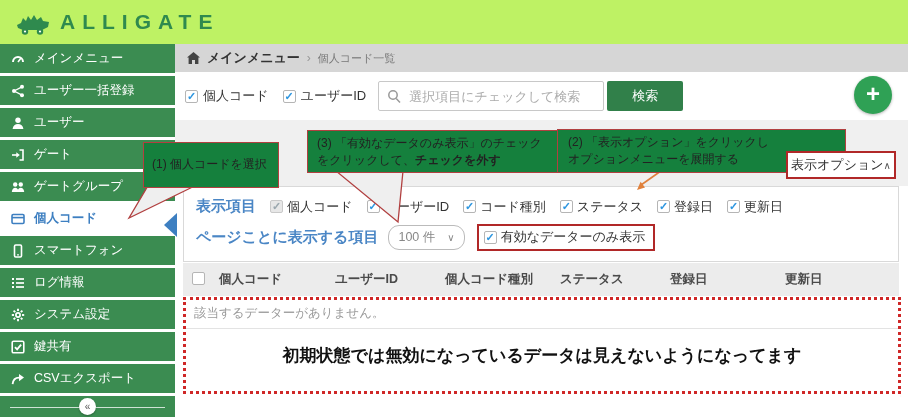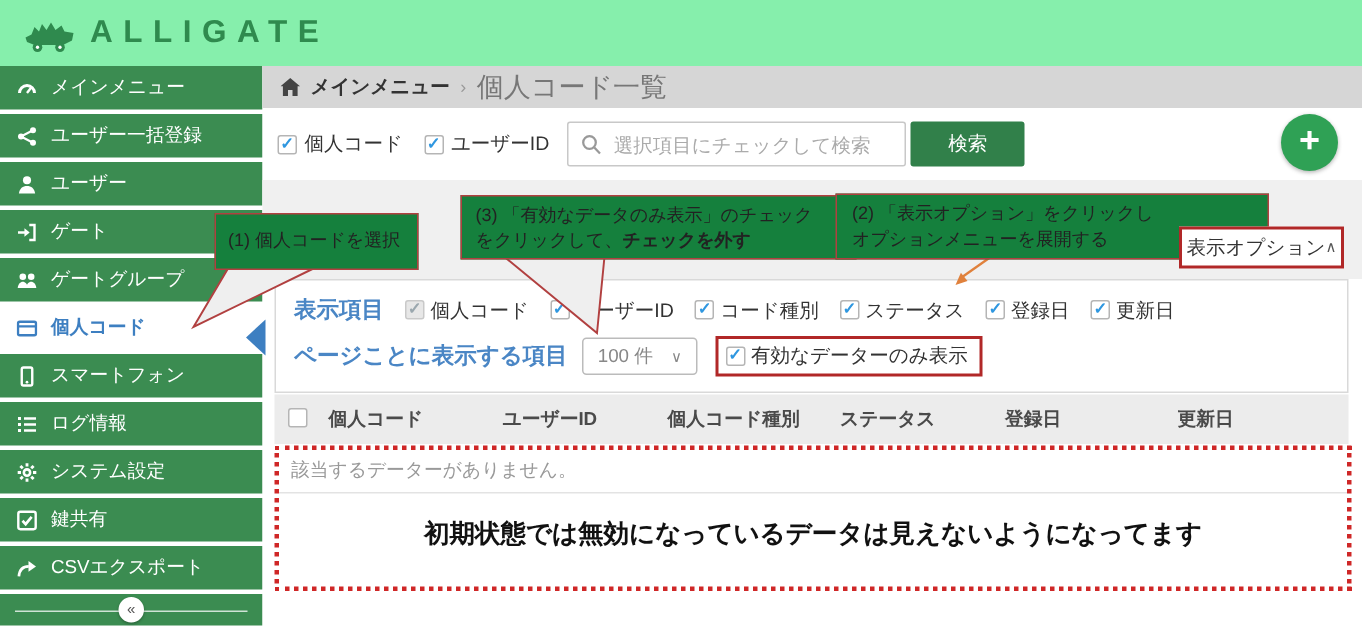--- a/index.html
+++ b/index.html
@@ -1,21 +1,21 @@
 <!DOCTYPE html>
 <html><head>
 <meta charset="utf-8">
 <style>
   html,body{margin:0;padding:0;background:#fff;}
   .canvas{position:relative;width:908px;height:419px;overflow:hidden;background:#fff;
           font-family:"Liberation Sans",sans-serif;color:#333;}
   svg{display:block}
 
   
-  .topbar{position:absolute;top:0;left:0;width:908px;height:44px;background:#86efac;
+  .topbar{position:absolute;top:0;left:0;width:908px;height:44px;background:#bef264;
           display:flex;align-items:center;justify-content:space-between;padding:0 14px;box-sizing:border-box;}
   .logo{display:flex;align-items:center;gap:8px;}
   .logo-text{font-size:21px;font-weight:bold;letter-spacing:7px;color:#2f8a4e;}
   .usermenu{display:flex;align-items:center;gap:9px;cursor:pointer;margin-right:4px;}
   .avatar{width:33px;height:33px;border:1.5px solid #666;border-radius:50%;background:#fff;
           display:flex;align-items:center;justify-content:center;box-sizing:border-box;}
   .username{font-size:13px;color:#222;}
   .dcaret{font-size:9px;color:#222;}
 
   
@@ -30,21 +30,21 @@
   .collapse .knob{position:relative;width:17px;height:17px;border-radius:50%;background:#fff;color:#555;
                   display:flex;align-items:center;justify-content:center;font-size:10px;box-shadow:0 1px 2px rgba(0,0,0,.3);}
   .tri{position:absolute;left:164px;top:213px;width:0;height:0;z-index:6;
        border-top:12px solid transparent;border-bottom:12px solid transparent;border-right:13px solid #3d7fc1;}
 
   
   .main{position:absolute;top:44px;left:175px;right:0;bottom:0;background:#fff;}
   .breadcrumb{height:28px;background:#d6d6d6;display:flex;align-items:center;gap:7px;padding:0 12px;font-size:13px;}
   .bc-home{font-weight:bold;color:#333;}
   .bc-sep{color:#999;font-size:12px;}
-  .bc-cur{color:#777;font-size:18px;}
+  .bc-cur{color:#777;font-size:11px;}
 
   .searchrow{height:48px;display:flex;align-items:center;padding-left:10px;position:relative;}
   .cb-group{display:flex;align-items:center;gap:5px;font-size:13px;color:#333;cursor:pointer;}
   .cb{width:13px;height:13px;border:1px solid #b5b5b5;border-radius:2px;background:#fff;box-sizing:border-box;
       display:inline-flex;align-items:center;justify-content:center;flex:none;}
   .cb.checked::after{content:"✓";color:#2f97e0;font-size:11px;font-weight:bold;line-height:1;}
   .cb.disabled{background:#e7e7e7;border-color:#c9c9c9;}
   .cb.disabled::after{color:#9aa7ae;}
   .gap1{margin-left:14px;}
   .search-wrap{position:relative;margin-left:12px;}
@@ -59,41 +59,41 @@
            box-shadow:0 1px 3px rgba(0,0,0,.3);cursor:pointer;padding:0 0 2px 0;}
 
   .grayband{height:66px;background:#f0f0f0;}
 
   .panel{margin:0 9px 0 8px;height:76px;background:#fff;border:1px solid #d9d9d9;box-sizing:border-box;
          padding:10px 12px 0;display:flex;flex-direction:column;gap:8px;}
   .opt-row{display:flex;align-items:center;gap:14px;}
   .opt-label{color:#4a86c5;font-weight:bold;font-size:15px;flex:none;}
   .opt-row .cb-group{gap:4px;}
   .opt-row2{display:flex;align-items:center;gap:10px;}
-  .select{display:inline-flex;align-items:center;gap:12px;border:1px solid #bbb;border-radius:3px;background:#fff;
+  .select{display:inline-flex;align-items:center;gap:12px;border:1px solid #bbb;border-radius:11px;background:#fff;
           padding:3px 9px;font-size:12.5px;color:#888;cursor:pointer;}
   .sel-caret{font-size:10px;color:#888;}
   .redwrap{border:2.5px solid #b12828;padding:2px 8px 3px 5px;display:inline-flex;align-items:center;margin-left:2px;}
   .redwrap .cb-group{gap:4px;}
 
   .thead{margin:1px 9px 0 8px;height:33px;background:#ececec;display:flex;align-items:center;
          font-size:12.5px;font-weight:bold;color:#4a4a4a;}
   .th{box-sizing:border-box;padding-right:6px;}
   .th-cb{width:36px;padding-left:9px;box-sizing:border-box;}
   .th1{width:116px}.th2{width:110px}.th3{width:115px}.th4{width:110px}.th5{width:115px}.th6{flex:1}
 
   .dotted{margin:1px 7px 0 8px;height:97px;border:3px dotted #cf2727;background:#fff;box-sizing:border-box;}
   .empty-row{padding:5px 8px 6px;font-size:12.5px;color:#999;border-bottom:1px solid #e3e3e3;}
   .note{margin-top:15px;text-align:center;font-weight:bold;font-size:17px;color:#111;}
 
   
   .overlay{position:absolute;inset:0;z-index:5;pointer-events:none;}
   .callout{position:absolute;background:#15803d;border:1.5px solid #b14040;font-size:12px;color:#222;
            line-height:1.45;box-sizing:border-box;z-index:6;}
-  #co1{left:143px;top:142px;width:136px;height:38px;display:flex;align-items:center;padding:0 8px;}
+  #co1{left:143px;top:142px;width:136px;height:46px;display:flex;align-items:center;padding:0 8px;}
   #co3{left:307px;top:130px;width:264px;height:43px;padding:4px 9px;}
   #co2{left:557px;top:129px;width:289px;height:44px;padding:4px 10px;}
   .toggle{position:absolute;left:786px;top:151px;width:110px;height:28px;background:#fff;border:2.5px solid #b12828;
           box-sizing:border-box;display:flex;align-items:center;justify-content:center;font-size:13px;
           color:#333;cursor:pointer;z-index:6;}
   .tog-caret{font-size:10px;color:#555;}
 </style>
 </head>
 <body>
 

